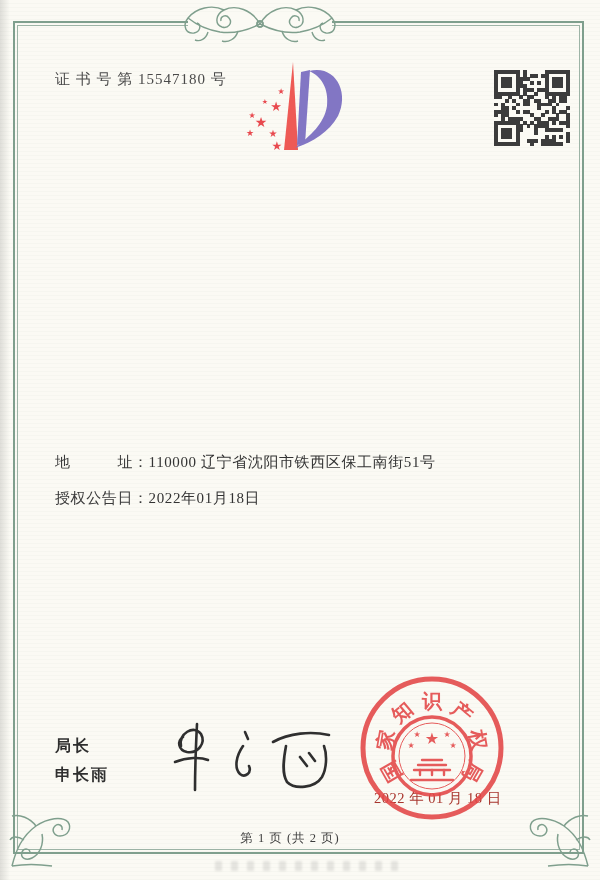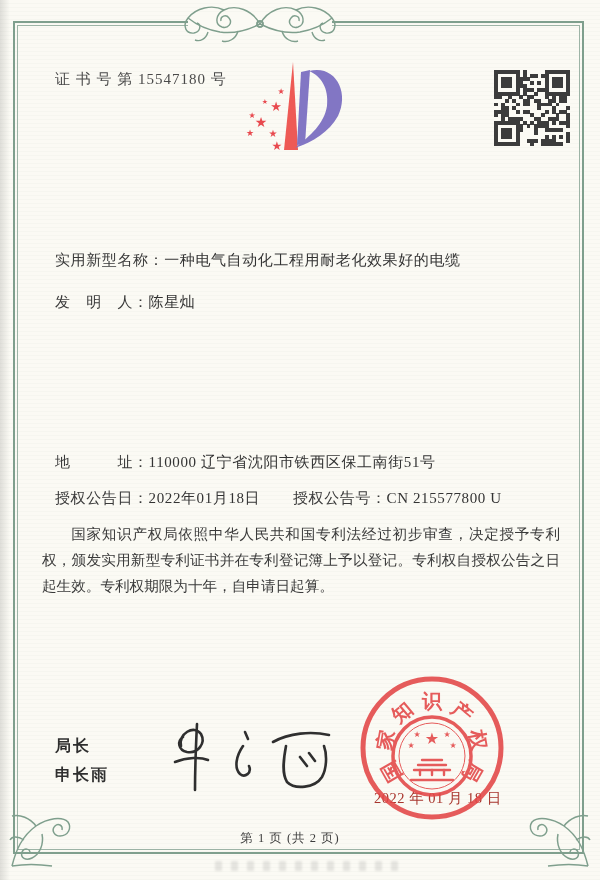--- a/index.html
+++ b/index.html
@@ -346,38 +346,28 @@
       <div style="position: absolute; background: rgb(60, 60, 60); left: 36.1905px; top: 72.381px; width: 3.91905px; height: 3.91905px;"></div>
       <div style="position: absolute; background: rgb(60, 60, 60); left: 47.0476px; top: 72.381px; width: 3.91905px; height: 3.91905px;"></div>
       <div style="position: absolute; background: rgb(60, 60, 60); left: 50.6667px; top: 72.381px; width: 3.91905px; height: 3.91905px;"></div>
       <div style="position: absolute; background: rgb(60, 60, 60); left: 54.2857px; top: 72.381px; width: 3.91905px; height: 3.91905px;"></div>
       <div style="position: absolute; background: rgb(60, 60, 60); left: 57.9048px; top: 72.381px; width: 3.91905px; height: 3.91905px;"></div>
       <div style="position: absolute; background: rgb(60, 60, 60); left: 61.5238px; top: 72.381px; width: 3.91905px; height: 3.91905px;"></div>
       <div style="position: absolute; background: rgb(60, 60, 60); left: 65.1429px; top: 72.381px; width: 3.91905px; height: 3.91905px;"></div>
     </div>
 
 
-  <div class="abs field" style="top:251px">
-    <span class="lbl">实用新型名称：</span><span>一种电气自动化工程用耐老化效果好的电缆</span>
-  </div>
-  <div class="abs field" style="top:293px">
-    <span class="lbl">发　明　人：</span><span>陈星灿</span>
-  </div>
   <div class="abs field" style="top:453px">
     <span class="lbl">地　　　址：</span><span>110000 辽宁省沈阳市铁西区保工南街51号</span>
   </div>
   <div class="abs field" style="top:489px;width:505px">
     <span class="lbl">授权公告日：</span><span>2022年01月18日</span>
-    <span class="gazette">
-      <span class="lbl">授权公告号：</span><span>CN 215577800 U</span>
-    </span>
   </div>
 
   <div class="abs paras">
-    <p>国家知识产权局依照中华人民共和国专利法经过初步审查，决定授予专利权，颁发实用新型专利证书并在专利登记簿上予以登记。专利权自授权公告之日起生效。专利权期限为十年，自申请日起算。</p>
   </div>
 
   <div class="abs signer-title">局长</div>
   <div class="abs signer-name">申长雨</div>
 
   <svg class="sig-svg" viewBox="0 0 195 92">
     <g fill="none" stroke="#2f2f2f" stroke-width="2.6" stroke-linecap="round">
       <path d="M52,14 C51,34 50,58 50,80"></path>
       <path d="M36,36 C33,24 49,14 56,24 C61,33 53,44 42,42 C33,40 32,31 38,27"></path>
       <path d="M30,52 C42,47 56,47 63,50"></path>

